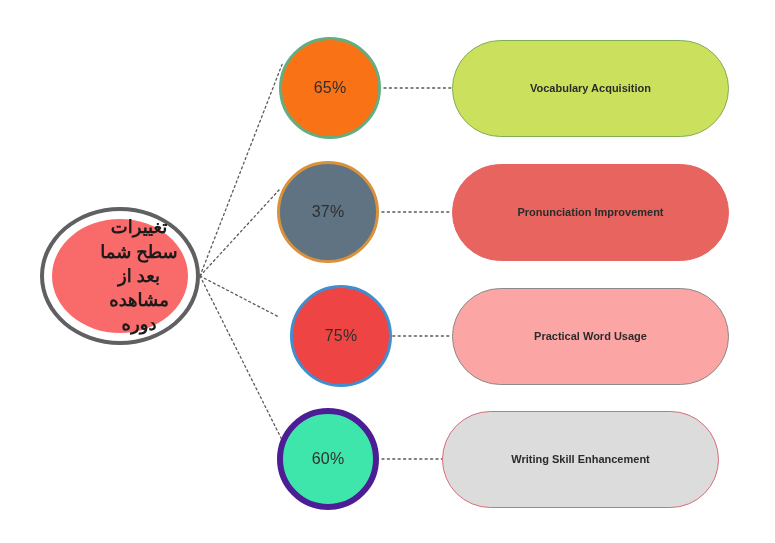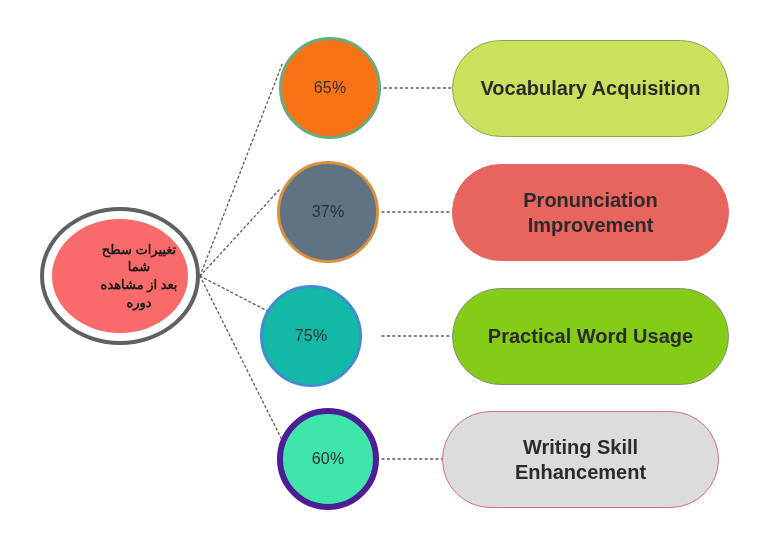--- a/index.html
+++ b/index.html
@@ -55,21 +55,21 @@
     display: flex;
     align-items: center;
     justify-content: center;
     text-align: center;
     box-sizing: border-box;
   }
   .central-label {
     direction: rtl;
     unicode-bidi: bidi-override;
     color: #1b1b1b;
-    font-size: 13px;
+    font-size: 18px;
     font-weight: bold;
     line-height: 1.35;
     padding: 0 7px;
     letter-spacing: 0px;
     margin-left: 38px;
   }
   
   .pct-node {
     position: absolute;
     z-index: 3;
@@ -94,21 +94,21 @@
     width: 277px;
     height: 97px;
     border-radius: 49px;
     box-sizing: border-box;
     display: flex;
     align-items: center;
     justify-content: center;
     text-align: center;
   }
   .pill-text {
-    font-size: 20px;
+    font-size: 11px;
     font-weight: bold;
     color: #2b2b2b;
     padding: 0 24px;
     line-height: 1.25;
   }
 </style>
 </head>
 <body>
 
 <div id="diagram-root">
@@ -140,37 +140,37 @@
   </div>
 
   <div class="pct-node" style="left:279px; top:37px; background:#f97316; border:3px solid #63ad7e;">
     <span class="pct-value">65%</span>
   </div>
 
   <div class="pct-node" style="left:277px; top:161px; background:#5f7383; border:3px solid #d9913c;">
     <span class="pct-value">37%</span>
   </div>
 
-  <div class="pct-node" style="left:260px; top:285px; background:#14b8a6; border:3px solid #3f8fd0;">
+  <div class="pct-node" style="left:290px; top:285px; background:#ef4444; border:3px solid #3f8fd0;">
     <span class="pct-value">75%</span>
   </div>
 
   <div class="pct-node" style="left:277px; top:408px; background:#3fe6ab; border:6px solid #4c1d95;">
     <span class="pct-value">60%</span>
   </div>
 
   <div class="label-pill" style="left:452px; top:40px; background:#cbe15e; border:1.5px solid #7fae57;">
     <span class="pill-text">Vocabulary Acquisition</span>
   </div>
 
   <div class="label-pill" style="left:452px; top:164px; background:#e8645f; border:1.5px solid #e8645f;">
     <span class="pill-text">Pronunciation Improvement</span>
   </div>
 
-  <div class="label-pill" style="left:452px; top:288px; background:#84cc16; border:1.5px solid #8a8a8a;">
+  <div class="label-pill" style="left:452px; top:288px; background:#fca5a5; border:1.5px solid #8a8a8a;">
     <span class="pill-text">Practical Word Usage</span>
   </div>
 
   <div class="label-pill" style="left:442px; top:411px; background:#dcdcdc; border:1.5px solid #d4707a;">
     <span class="pill-text">Writing Skill Enhancement</span>
   </div>
 
 </div>
 
 </body></html>

